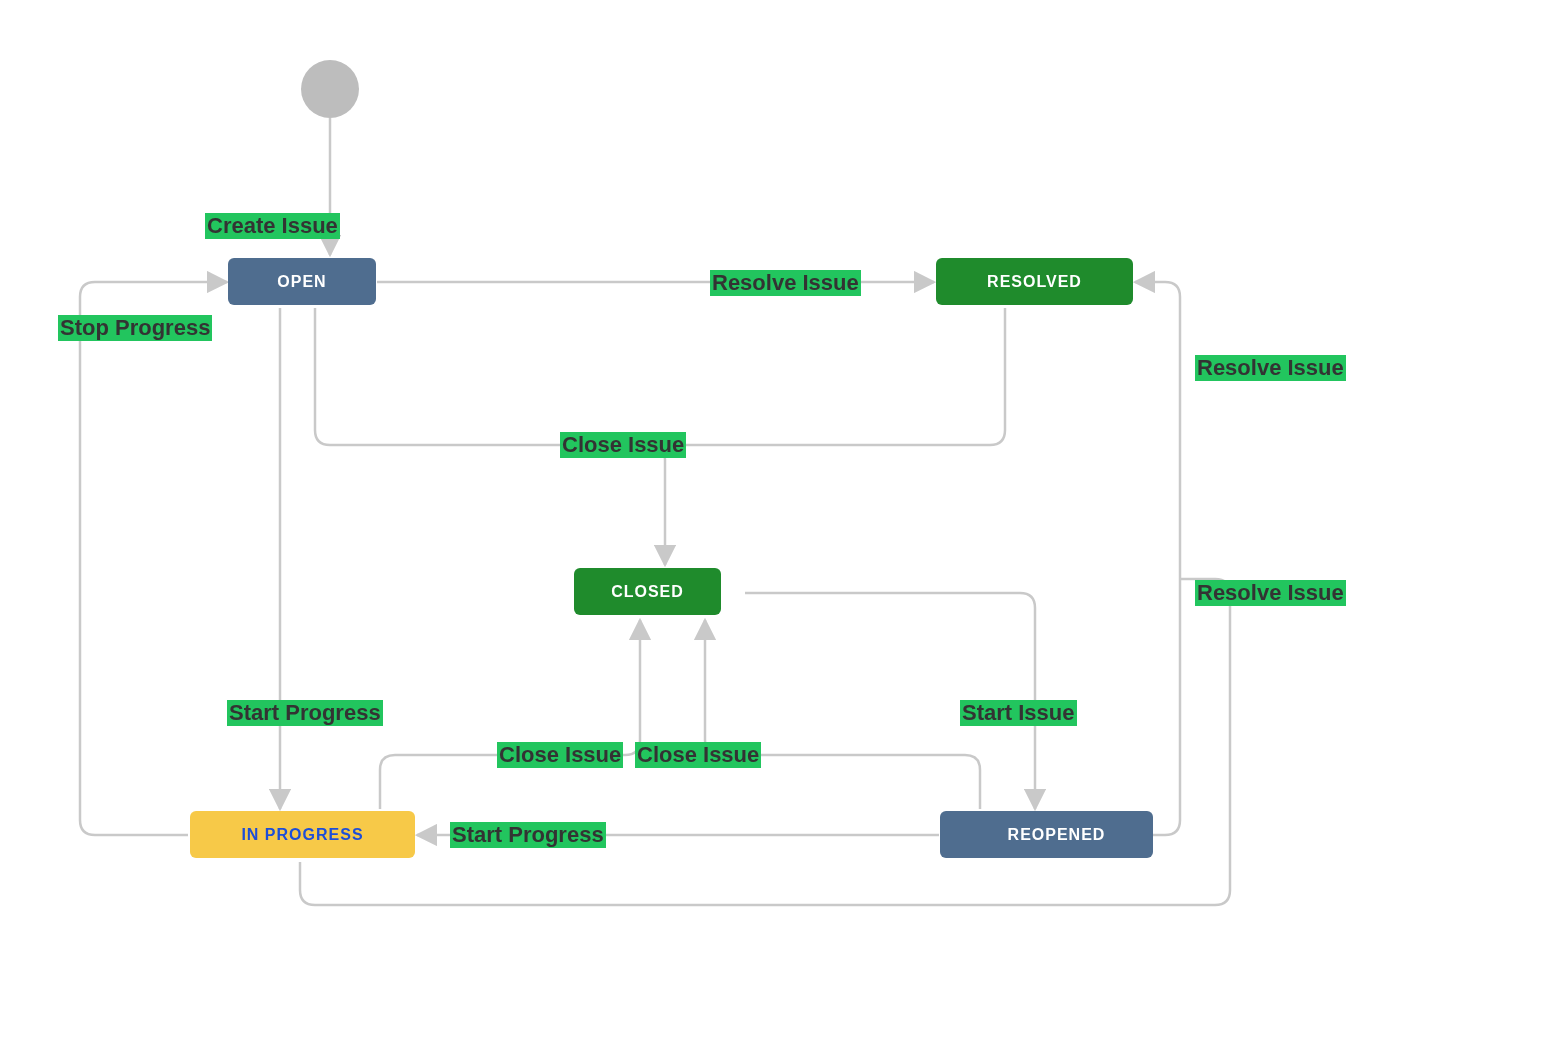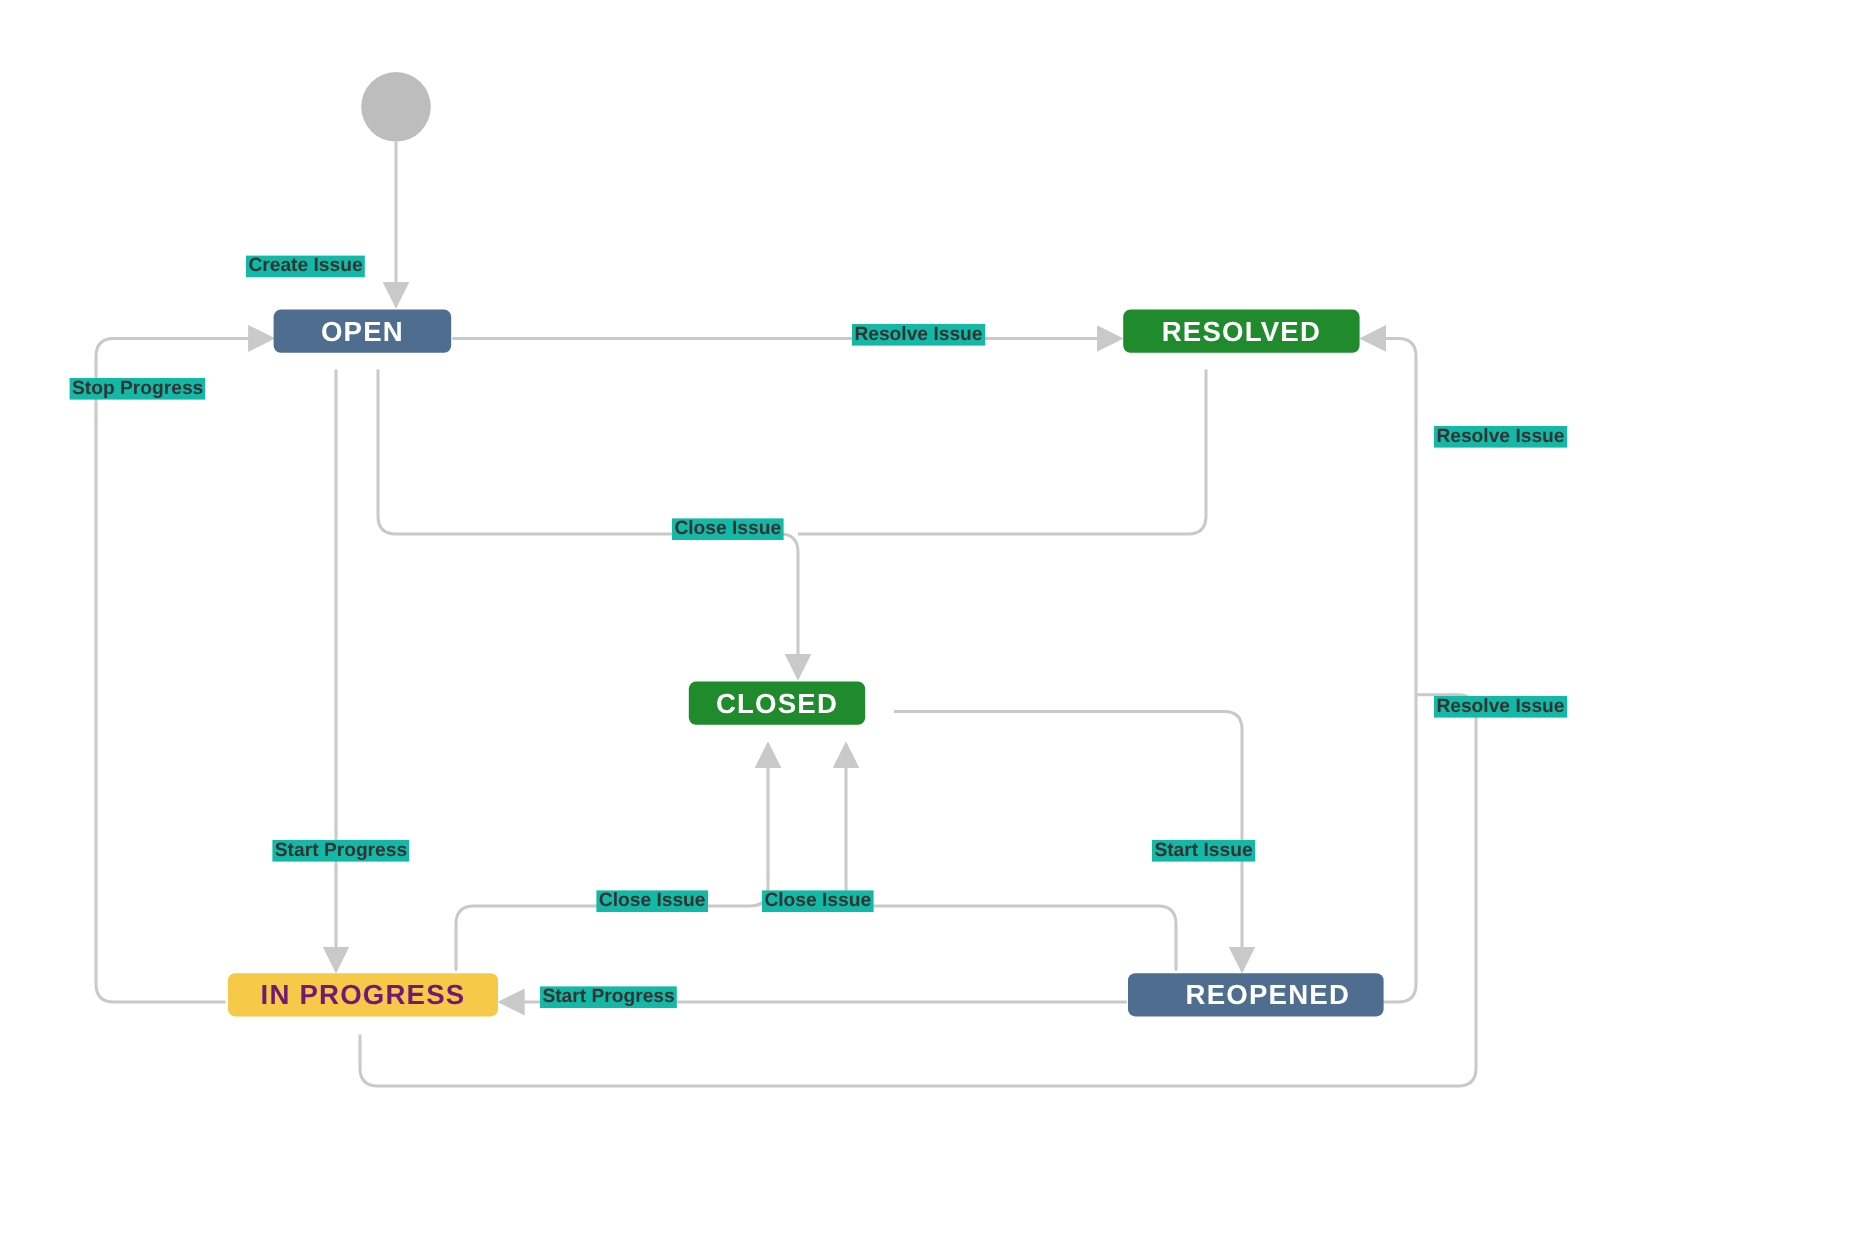--- a/index.html
+++ b/index.html
@@ -27,38 +27,38 @@
     width: 58px;
     height: 58px;
     border-radius: 50%;
     background: #bdbdbd;
   }
   .state {
     position: absolute;
     display: flex;
     align-items: center;
     justify-content: center;
-    height: 36px;
+    height: 47px;
     border-radius: 6px;
     font-weight: 700;
-    font-size: 23px;
+    font-size: 16px;
     letter-spacing: 1px;
     color: #ffffff;
     font-family: Arial, Helvetica, sans-serif;
   }
   .state.blue   { background: #4f6d8f; }
   .state.green  { background: #1f8b2c; }
-  .state.yellow { background: #f7c948; color: #701a75; justify-content: center; }
+  .state.yellow { background: #f7c948; color: #1d4ed8; justify-content: center; }
   .edge-label {
     position: absolute;
-    font-size: 16px;
+    font-size: 22px;
     font-weight: 700;
     color: #333333;
     white-space: nowrap;
-    background: #14b8a6;
+    background: #22c55e;
     padding: 0 2px;
     font-family: Arial, Helvetica, sans-serif;
   }
 </style>
 </head>
 <body>
 
 <div class="canvas">
 
   <svg class="edges" viewBox="0 0 1557 1047">

